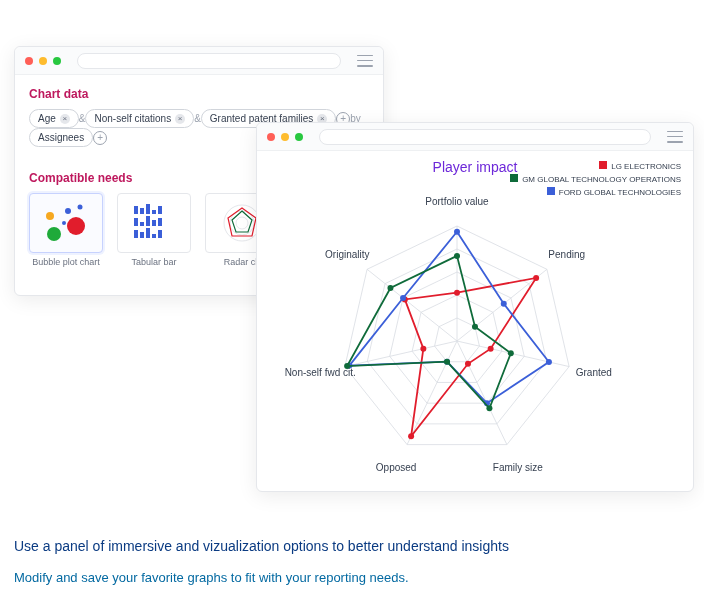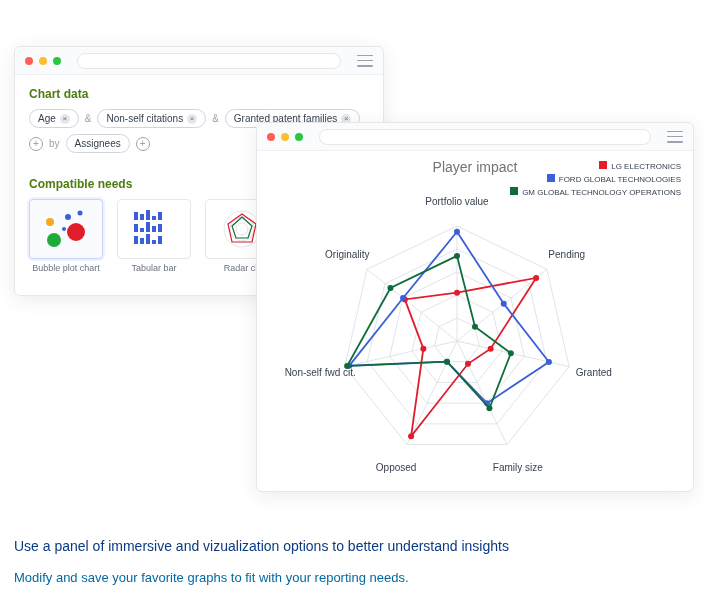--- a/index.html
+++ b/index.html
@@ -6,33 +6,33 @@
   body { width: 704px; height: 605px; font-family: -apple-system, BlinkMacSystemFont, "Segoe UI", Arial, sans-serif; background: #fff; position: relative; overflow: hidden; }
   .window { position: absolute; background: #fff; border: 1px solid #e5e7eb; border-radius: 6px; box-shadow: 0 4px 20px rgba(0,0,0,0.08); }
   .titlebar { height: 28px; display: flex; align-items: center; padding: 0 10px; border-bottom: 1px solid #eef0f2; background: #fafbfc; border-radius: 6px 6px 0 0; gap: 6px; }
   .dot { width: 8px; height: 8px; border-radius: 50%; }
   .dot.red { background: #ff5f57; }
   .dot.yellow { background: #febc2e; }
   .dot.green { background: #28c840; }
   .urlbar { flex: 1; margin-left: 10px; height: 16px; background: #fff; border: 1px solid #e5e7eb; border-radius: 10px; }
   .hamburger { width: 16px; height: 12px; display: flex; flex-direction: column; justify-content: space-between; margin-left: 10px; }
   .hamburger div { height: 1.5px; background: #9ca3af; border-radius: 1px; }
-  .section-title { font-size: 12px; font-weight: 600; color: #4d7c0f; padding: 12px 14px 8px; }
-  .pill-row { display: flex; align-items: center; gap: 6px; padding: 0 14px 12px; flex-wrap: wrap; }
+  .section-title { font-size: 12px; font-weight: 600; color: #be185d; padding: 12px 14px 8px; }
+  .pill-row { display: flex; align-items: center; padding: 0 14px 12px; flex-wrap: wrap; }
   .pill { display: inline-flex; align-items: center; gap: 4px; font-size: 10px; color: #374151; border: 1px solid #d1d5db; border-radius: 12px; padding: 3px 8px; background: #fff; }
   .pill .x { width: 10px; height: 10px; border-radius: 50%; background: #e5e7eb; display: inline-flex; align-items: center; justify-content: center; font-size: 8px; color: #6b7280; line-height: 1; }
   .amp { font-size: 10px; color: #9ca3af; }
   .add-circle { width: 14px; height: 14px; border-radius: 50%; border: 1px solid #9ca3af; color: #9ca3af; display: inline-flex; align-items: center; justify-content: center; font-size: 10px; line-height: 1; }
   .charts-row { display: flex; gap: 14px; padding: 0 14px 14px; }
   .chart-card { width: 74px; text-align: center; }
   .chart-thumb { width: 74px; height: 60px; border: 1px solid #e5e7eb; border-radius: 4px; display: flex; align-items: center; justify-content: center; background: #fff; position: relative; overflow: hidden; }
   .chart-card.selected .chart-thumb { border-color: #c7d2fe; box-shadow: 0 0 0 2px #eef2ff; background: #fafbff; }
   .chart-label { font-size: 9px; color: #6b7280; margin-top: 4px; }
   .radar-wrap { position: relative; width: 100%; height: calc(100% - 28px); }
-  .radar-title { text-align: center; font-size: 14px; color: #737373; padding-top: 8px; font-weight: 400; }
+  .radar-title { text-align: center; font-size: 14px; color: #6d28d9; padding-top: 8px; font-weight: 400; }
   .legend { position: absolute; top: 10px; right: 12px; font-size: 8px; line-height: 1.6; }
   .legend-item { display: flex; align-items: flex-start; justify-content: flex-end; gap: 4px; color: #374151; }
   .legend-sq { width: 8px; height: 8px; display: inline-block; }
   .axis-label { position: absolute; font-size: 10px; color: #374151; white-space: nowrap; transform: translate(-50%, -50%); }
   .caption { position: absolute; left: 14px; bottom: 20px; }
   .caption .headline { font-size: 14px; color: #0b3b82; font-weight: 500; }
   .caption .sub { font-size: 13px; color: #0369a1; margin-top: 16px; }
 </style>
 </head>
 <body>
@@ -141,26 +141,26 @@
       </div>
   </div>
   <div class="radar-wrap">
     <div class="radar-title">Player impact</div>
     <div class="legend">
       <div class="legend-item">
           <span class="legend-sq" style="background:#e11d2c"></span>
           <span>LG ELECTRONICS</span>
         </div>
       <div class="legend-item">
+          <span class="legend-sq" style="background:#0f6b3a"></span>
+          <span>GM GLOBAL TECHNOLOGY OPERATIONS</span>
+        </div>
+      <div class="legend-item">
           <span class="legend-sq" style="background:#3b5fd8"></span>
           <span>FORD GLOBAL TECHNOLOGIES</span>
-        </div>
-      <div class="legend-item">
-          <span class="legend-sq" style="background:#0f6b3a"></span>
-          <span>GM GLOBAL TECHNOLOGY OPERATIONS</span>
         </div>
     </div>
     <svg id="radar-svg" width="438" height="320" viewBox="0 0 438 320" style="position:absolute;top:20px;left:0;">
         <polygon points="200,147 217.9821240967647,155.65973455724912 222.42334198018193,175.11798148099524 209.97932599970383,190.72228396175564 190.02067400029617,190.72228396175564 177.57665801981807,175.11798148099524 182.0178759032353,155.65973455724912" fill="none" stroke="#d8dce2" stroke-width="0.8"></polygon>
         <polygon points="200,124 235.9642481935294,141.31946911449825 244.8466839603639,180.23596296199045 219.95865199940766,211.44456792351127 180.04134800059234,211.44456792351127 155.1533160396361,180.23596296199048 164.0357518064706,141.31946911449825" fill="none" stroke="#d8dce2" stroke-width="0.8"></polygon>
         <polygon points="200,101 253.94637229029405,126.9792036717474 267.2700259405458,185.3539444429857 229.93797799911152,232.1668518852669 170.0620220008885,232.1668518852669 132.72997405945418,185.3539444429857 146.05362770970595,126.9792036717474" fill="none" stroke="#d8dce2" stroke-width="0.8"></polygon>
         <polygon points="200,78 271.9284963870588,112.63893822899652 289.6933679207278,190.47192592398093 239.91730399881536,252.88913584702257 160.08269600118467,252.88913584702257 110.30663207927222,190.47192592398093 128.07150361294123,112.63893822899652" fill="none" stroke="#d8dce2" stroke-width="0.8"></polygon>
         <polygon points="200,55 289.91062048382344,98.29867278624565 312.1167099009097,195.58990740497615 249.8966299985192,273.61141980877824 150.1033700014808,273.61141980877824 87.88329009909029,195.58990740497617 110.08937951617656,98.29867278624566" fill="none" stroke="#d8dce2" stroke-width="0.8"></polygon>
         <line x1="200" y1="170" x2="200" y2="55" stroke="#d8dce2" stroke-width="0.8"></line>
         <line x1="200" y1="170" x2="289.91062048382344" y2="98.29867278624565" stroke="#d8dce2" stroke-width="0.8"></line>

